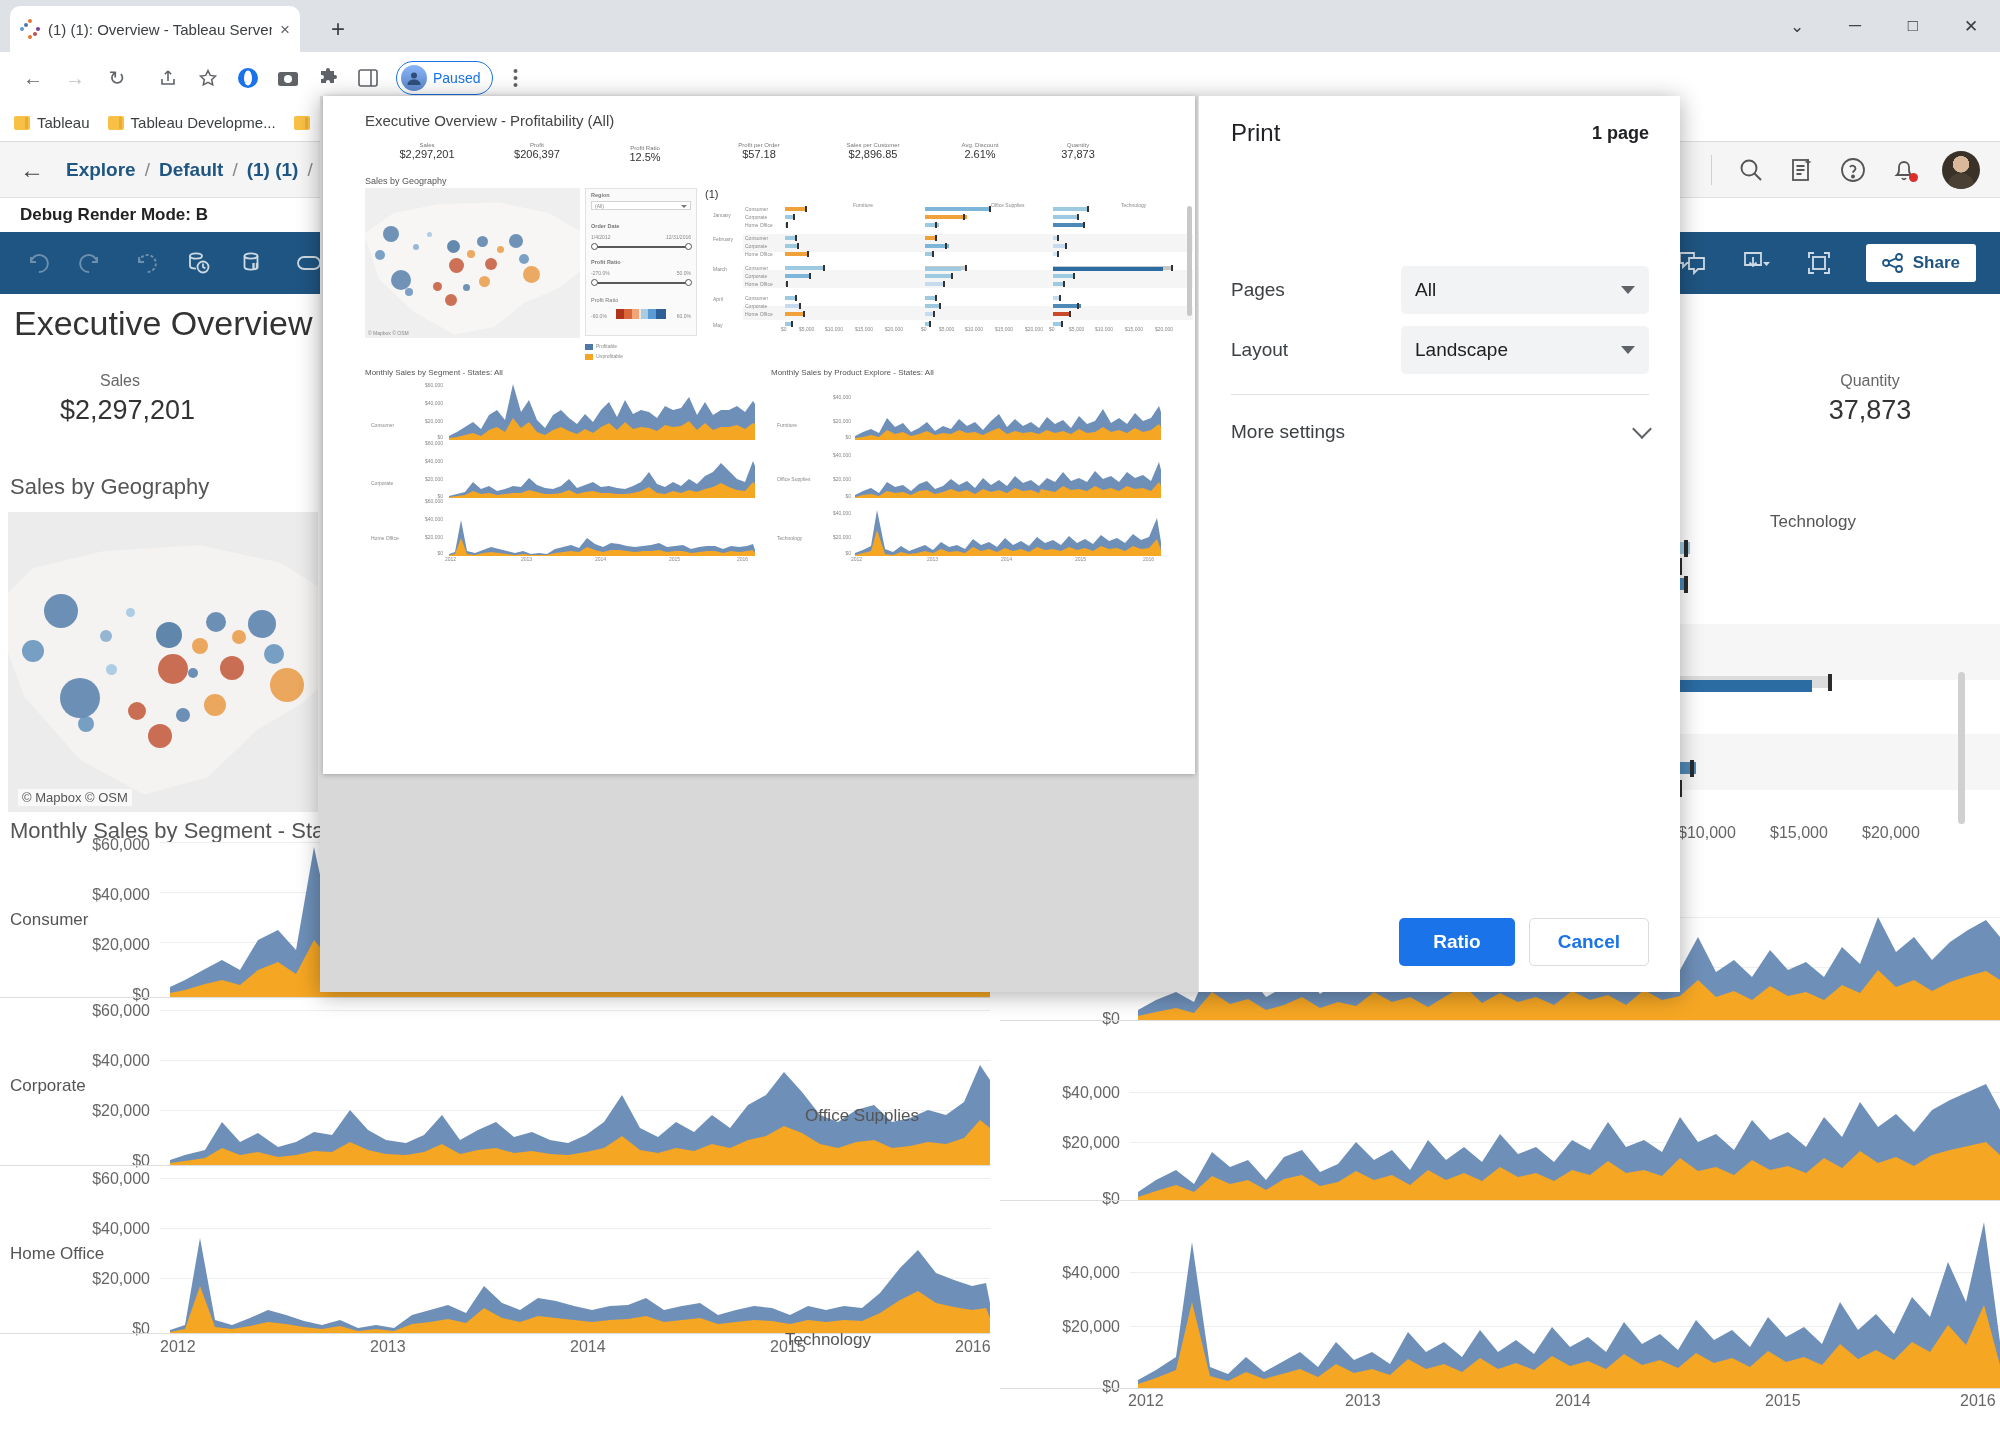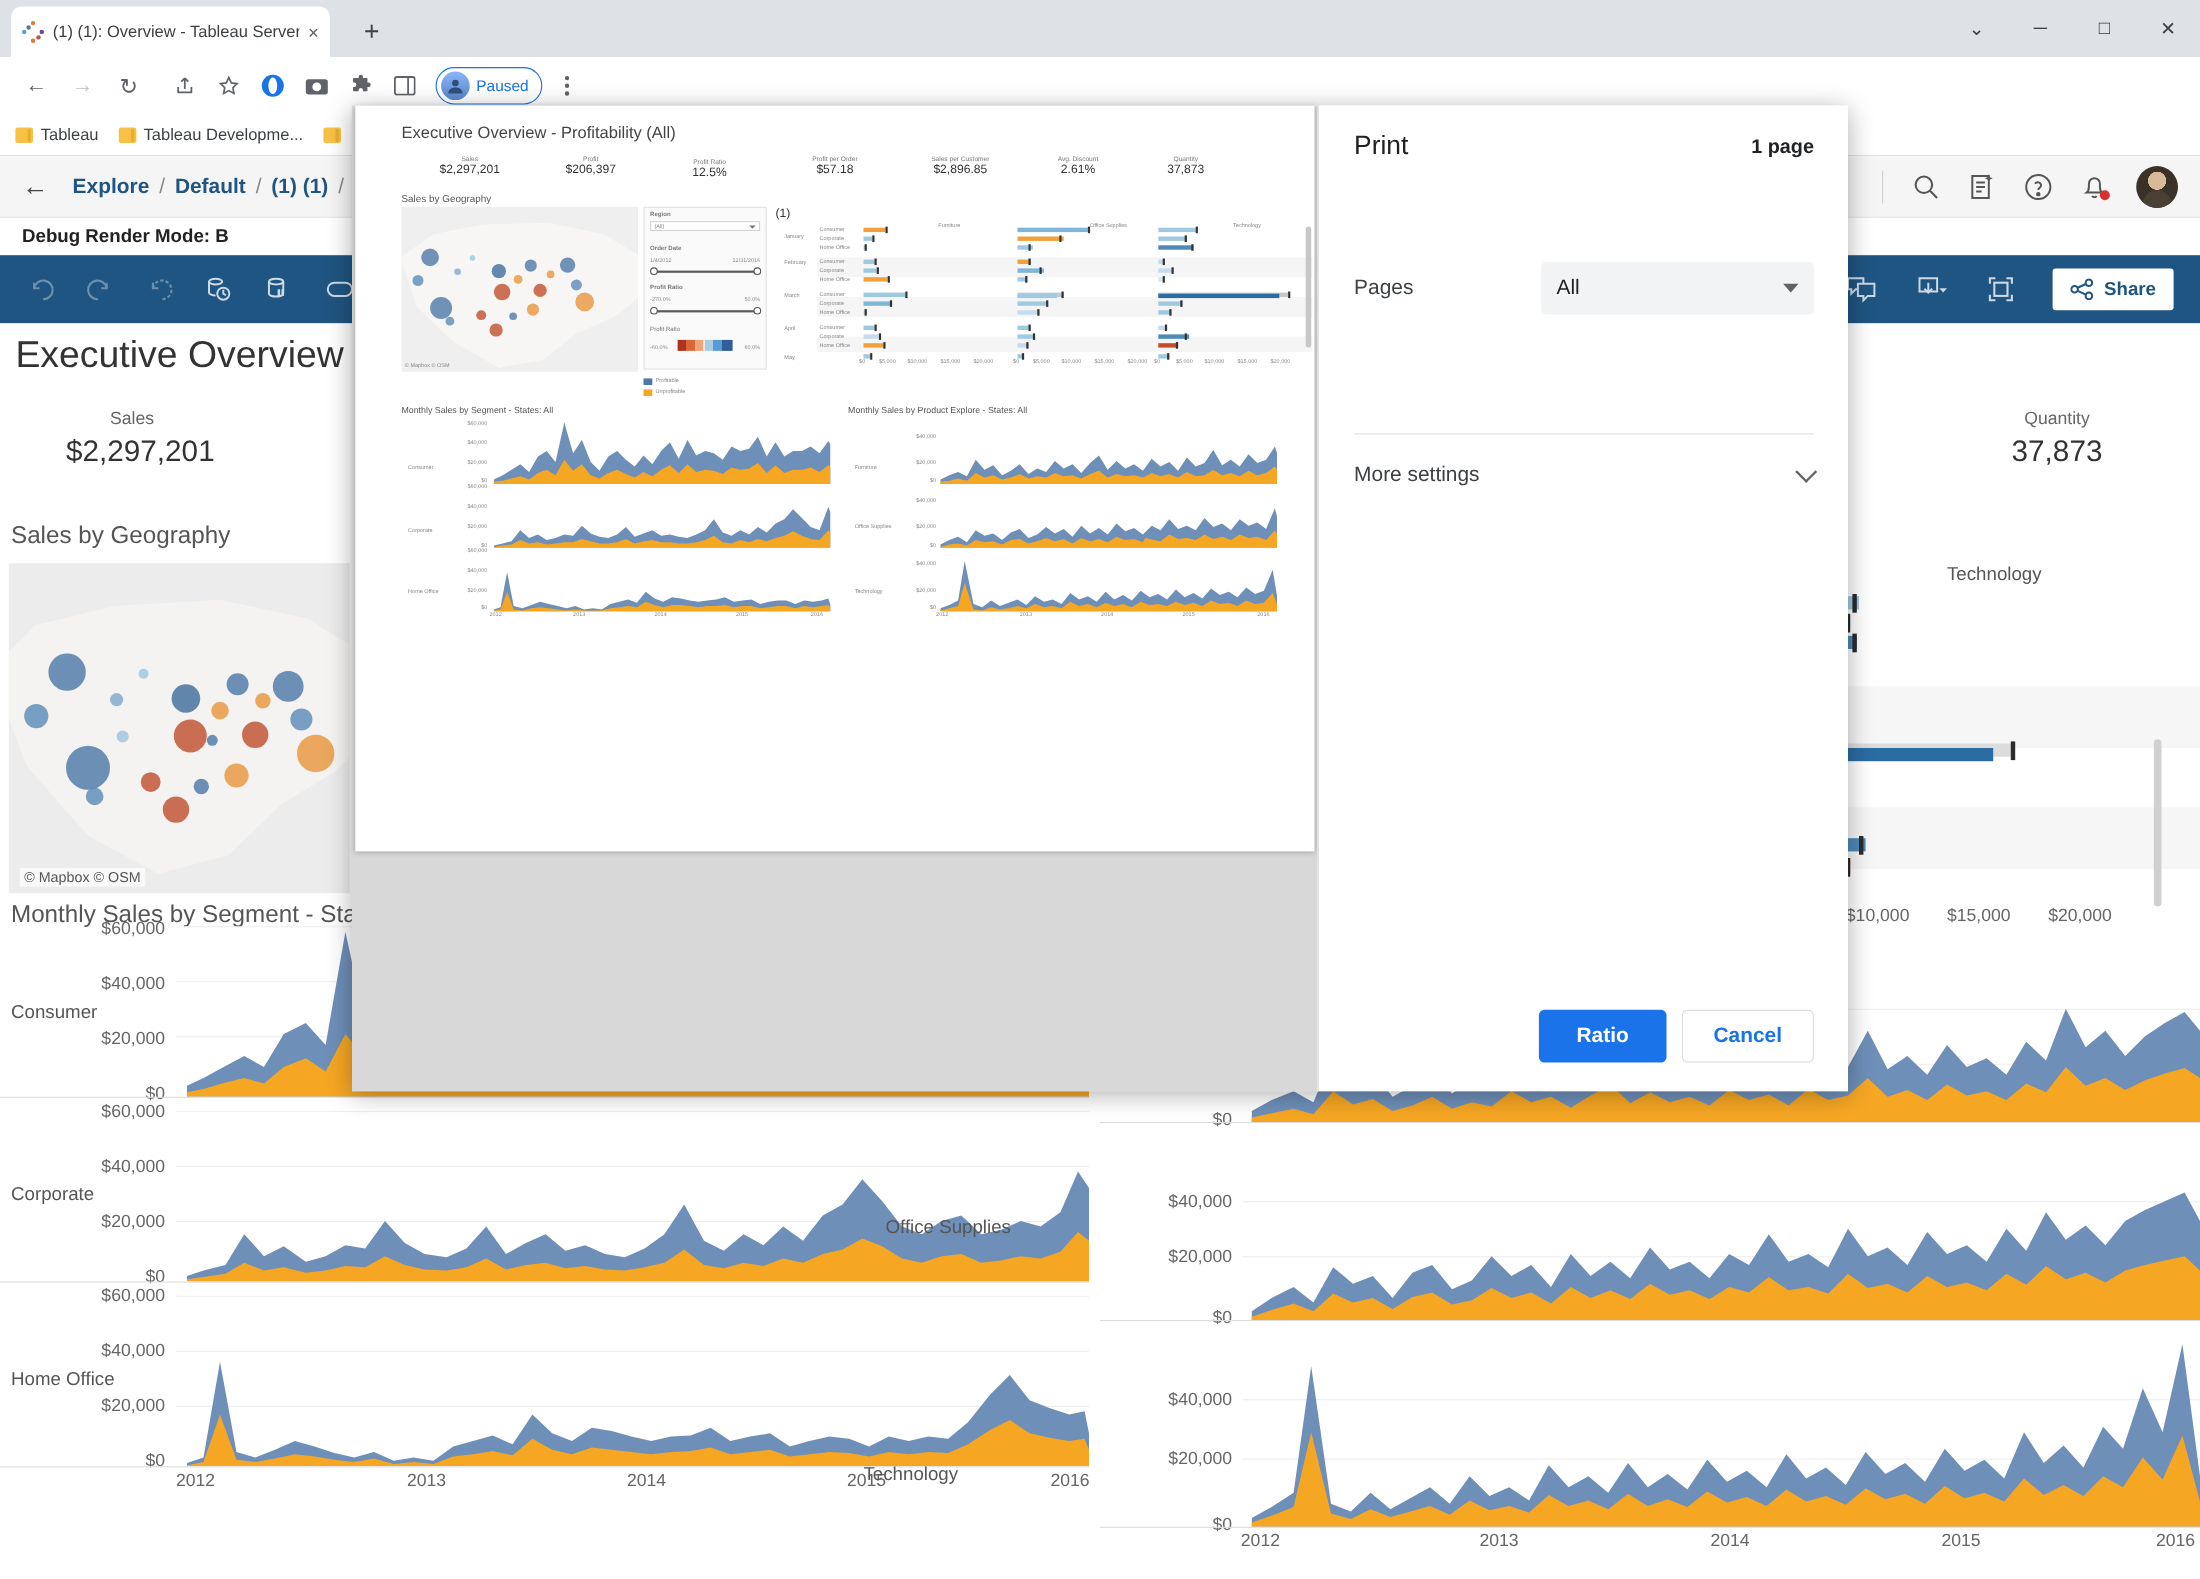--- a/index.html
+++ b/index.html
@@ -978,28 +978,35 @@
       </div>
     </div>
 
     <div class="settings-pane">
       <div class="sp-header">
         <span class="sp-title">Print</span>
         <span class="sp-pages">1 page</span>
       </div>
 
 
-      <div class="sp-row" style="top:132px">
+      <div class="sp-row" style="top:160px">
         <span class="sp-label">Pages</span>
         <span class="sp-select">
           <span class="sp-select-text">All</span>
           <span class="caret"></span>
         </span>
       </div>
 
+      <div class="sp-row" style="top:220px">
+        <span class="sp-label">Layout</span>
+        <span class="sp-select">
+          <span class="sp-select-text">Landscape</span>
+          <span class="caret"></span>
+        </span>
+      </div>
 
       <div class="sp-sep" style="top:298px"></div>
 
       <div class="sp-more" style="top:302px">
         <span class="sp-label">More settings</span>
         <span class="chev-down"></span>
       </div>
 
       <div class="sp-footer">
         <button class="btn-save">Ratio</button>

